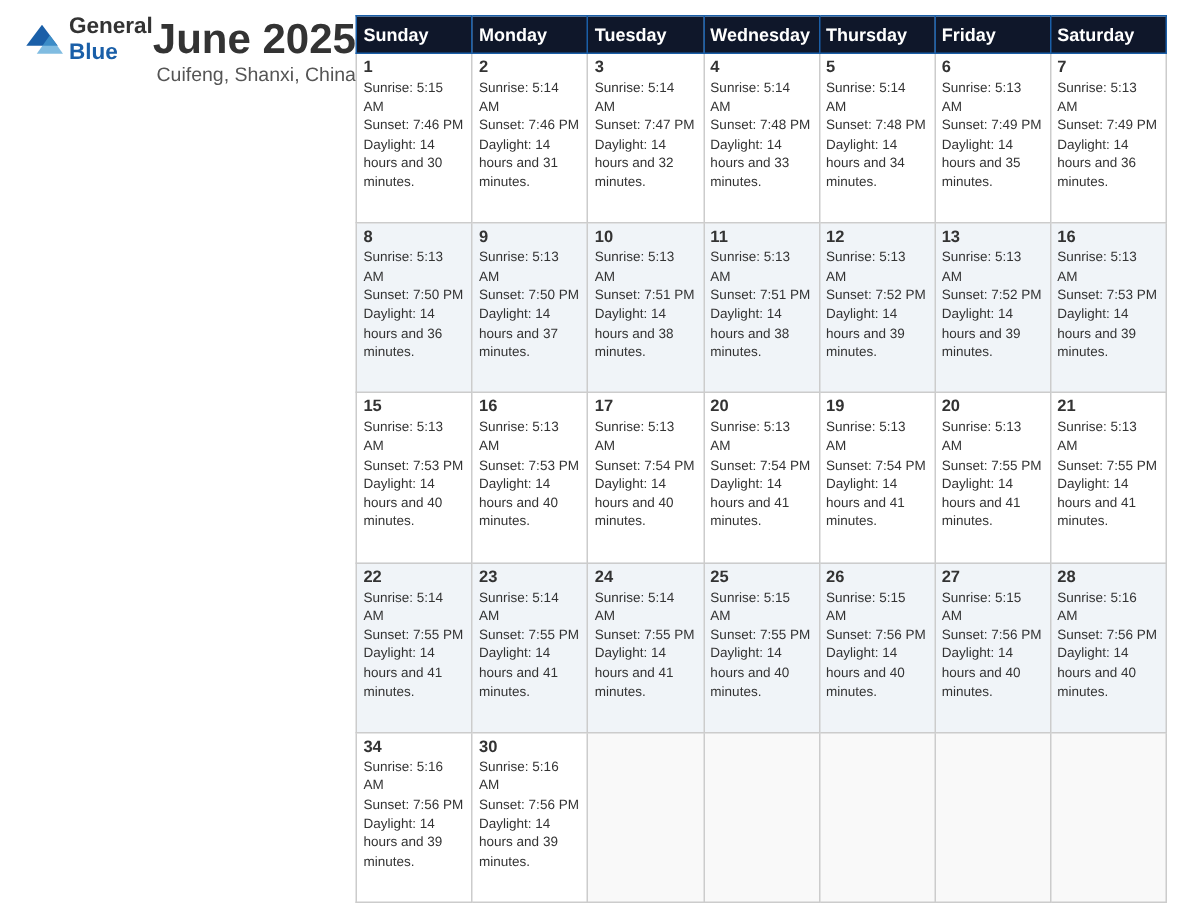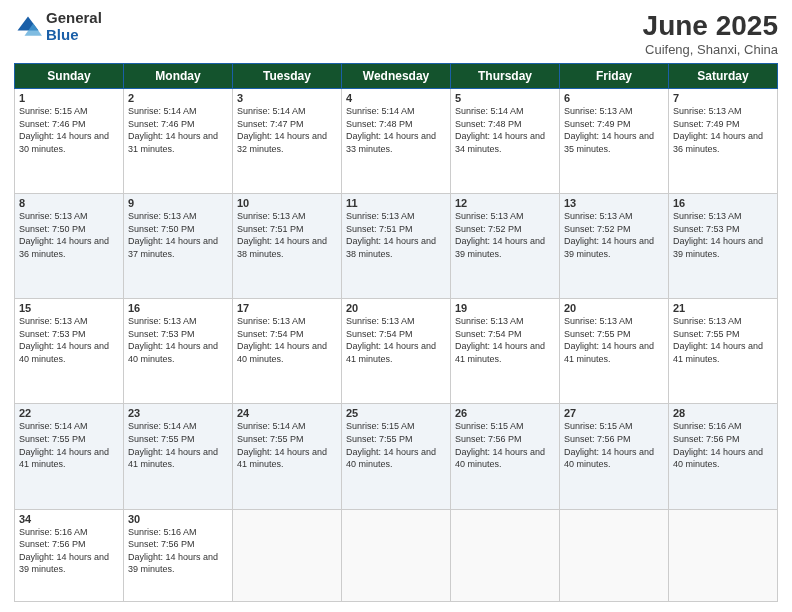--- a/index.html
+++ b/index.html
@@ -7,21 +7,21 @@
       width: 792px;
       height: 612px;
       font-family: Arial, sans-serif;
       background: #fff;
       overflow: hidden;
     }
     .page {
       width: 792px;
       height: 612px;
       display: flex;
-      flex-direction: column;
+      flex-direction: row;
       padding: 10px 14px 10px 14px;
     }
     .header {
       display: flex;
       align-items: flex-start;
       justify-content: space-between;
       margin-bottom: 6px;
     }
     .logo {
       display: flex;
@@ -52,26 +52,26 @@
       color: #555;
     }
     .calendar {
       flex: 1;
       border: 1px solid #ccc;
       border-collapse: collapse;
       width: 100%;
       table-layout: fixed;
     }
     .calendar th {
-      background: #14532d;
+      background: #0f172a;
       color: #fff;
       font-size: 12px;
       font-weight: bold;
       padding: 5px 4px;
-      text-align: center;
+      text-align: left;
       border: 1px solid #1a5fa8;
     }
     .calendar td {
       border: 1px solid #ccc;
       vertical-align: top;
       padding: 3px 4px;
       font-size: 9.5px;
       color: #333;
       background: #fff;
       height: 80px;

